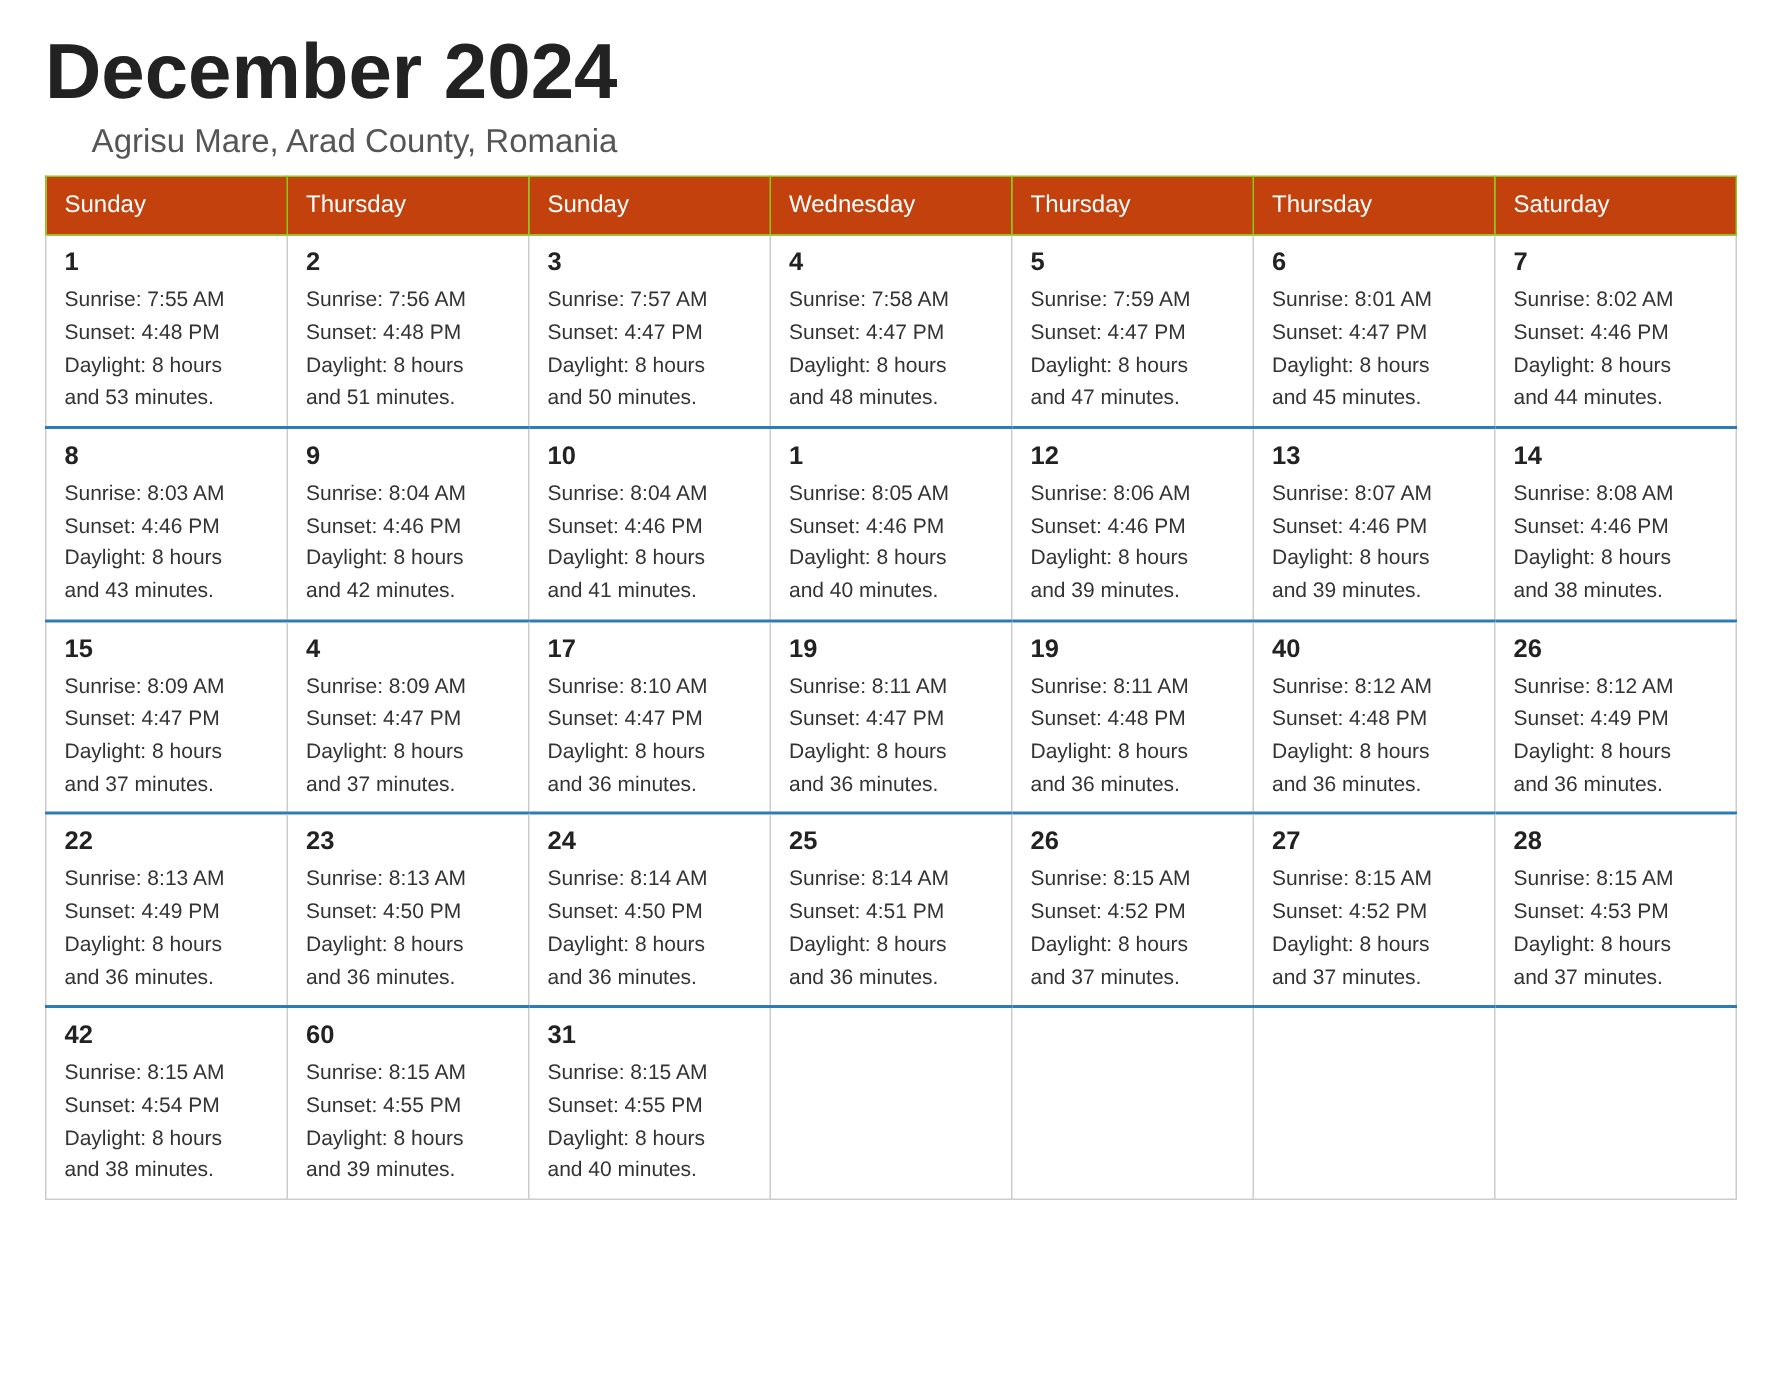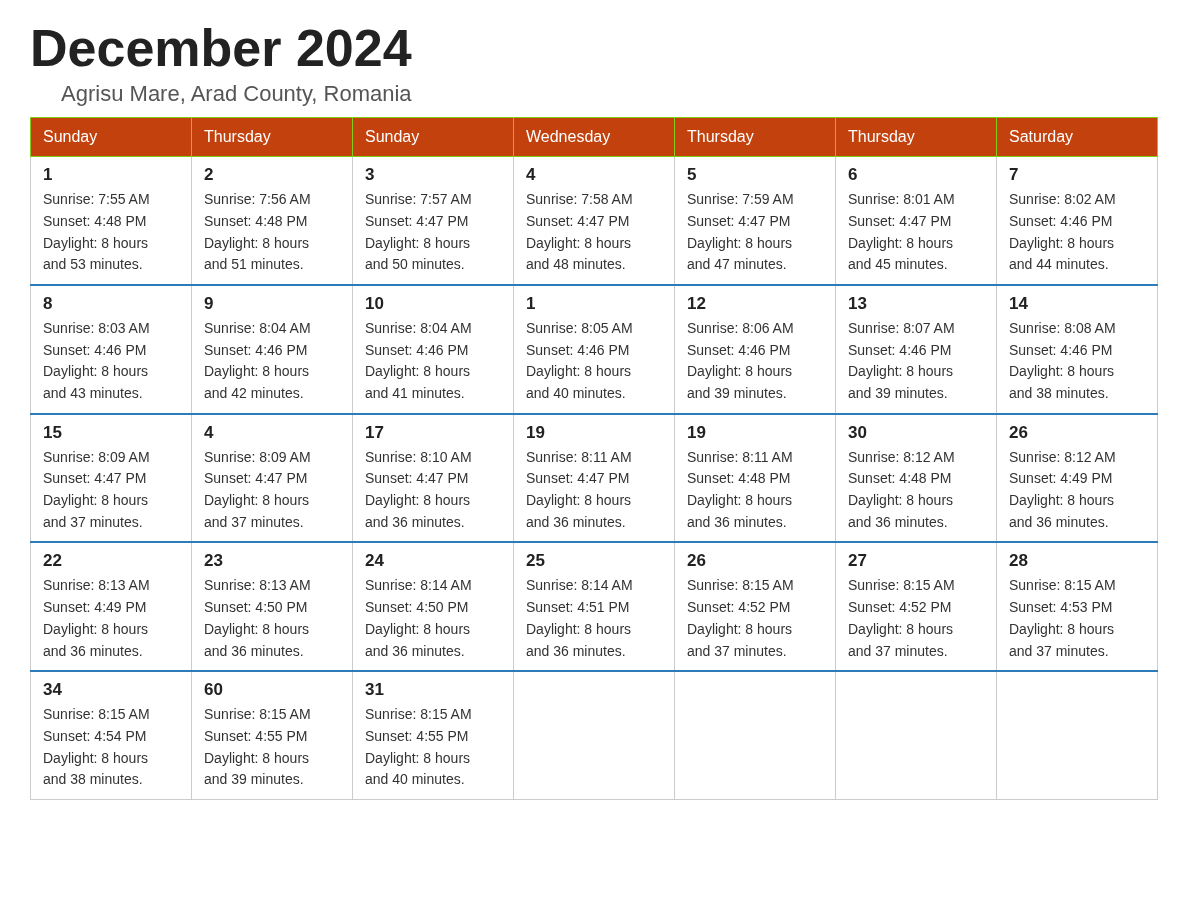--- a/index.html
+++ b/index.html
@@ -179,21 +179,21 @@
         </td>
         <td>
           <span class="day-number">19</span>
           <div class="day-info">Sunrise: 8:11 AM<br>Sunset: 4:47 PM<br>Daylight: 8 hours<br>and 36 minutes.</div>
         </td>
         <td>
           <span class="day-number">19</span>
           <div class="day-info">Sunrise: 8:11 AM<br>Sunset: 4:48 PM<br>Daylight: 8 hours<br>and 36 minutes.</div>
         </td>
         <td>
-          <span class="day-number">30</span>
+          <span class="day-number">40</span>
           <div class="day-info">Sunrise: 8:12 AM<br>Sunset: 4:48 PM<br>Daylight: 8 hours<br>and 36 minutes.</div>
         </td>
         <td>
           <span class="day-number">26</span>
           <div class="day-info">Sunrise: 8:12 AM<br>Sunset: 4:49 PM<br>Daylight: 8 hours<br>and 36 minutes.</div>
         </td>
       </tr>
       <tr class="row-divider">
         <td>
           <span class="day-number">22</span>
@@ -219,21 +219,21 @@
           <span class="day-number">27</span>
           <div class="day-info">Sunrise: 8:15 AM<br>Sunset: 4:52 PM<br>Daylight: 8 hours<br>and 37 minutes.</div>
         </td>
         <td>
           <span class="day-number">28</span>
           <div class="day-info">Sunrise: 8:15 AM<br>Sunset: 4:53 PM<br>Daylight: 8 hours<br>and 37 minutes.</div>
         </td>
       </tr>
       <tr class="row-divider">
         <td>
-          <span class="day-number">34</span>
+          <span class="day-number">42</span>
           <div class="day-info">Sunrise: 8:15 AM<br>Sunset: 4:54 PM<br>Daylight: 8 hours<br>and 38 minutes.</div>
         </td>
         <td>
           <span class="day-number">60</span>
           <div class="day-info">Sunrise: 8:15 AM<br>Sunset: 4:55 PM<br>Daylight: 8 hours<br>and 39 minutes.</div>
         </td>
         <td>
           <span class="day-number">31</span>
           <div class="day-info">Sunrise: 8:15 AM<br>Sunset: 4:55 PM<br>Daylight: 8 hours<br>and 40 minutes.</div>
         </td>

